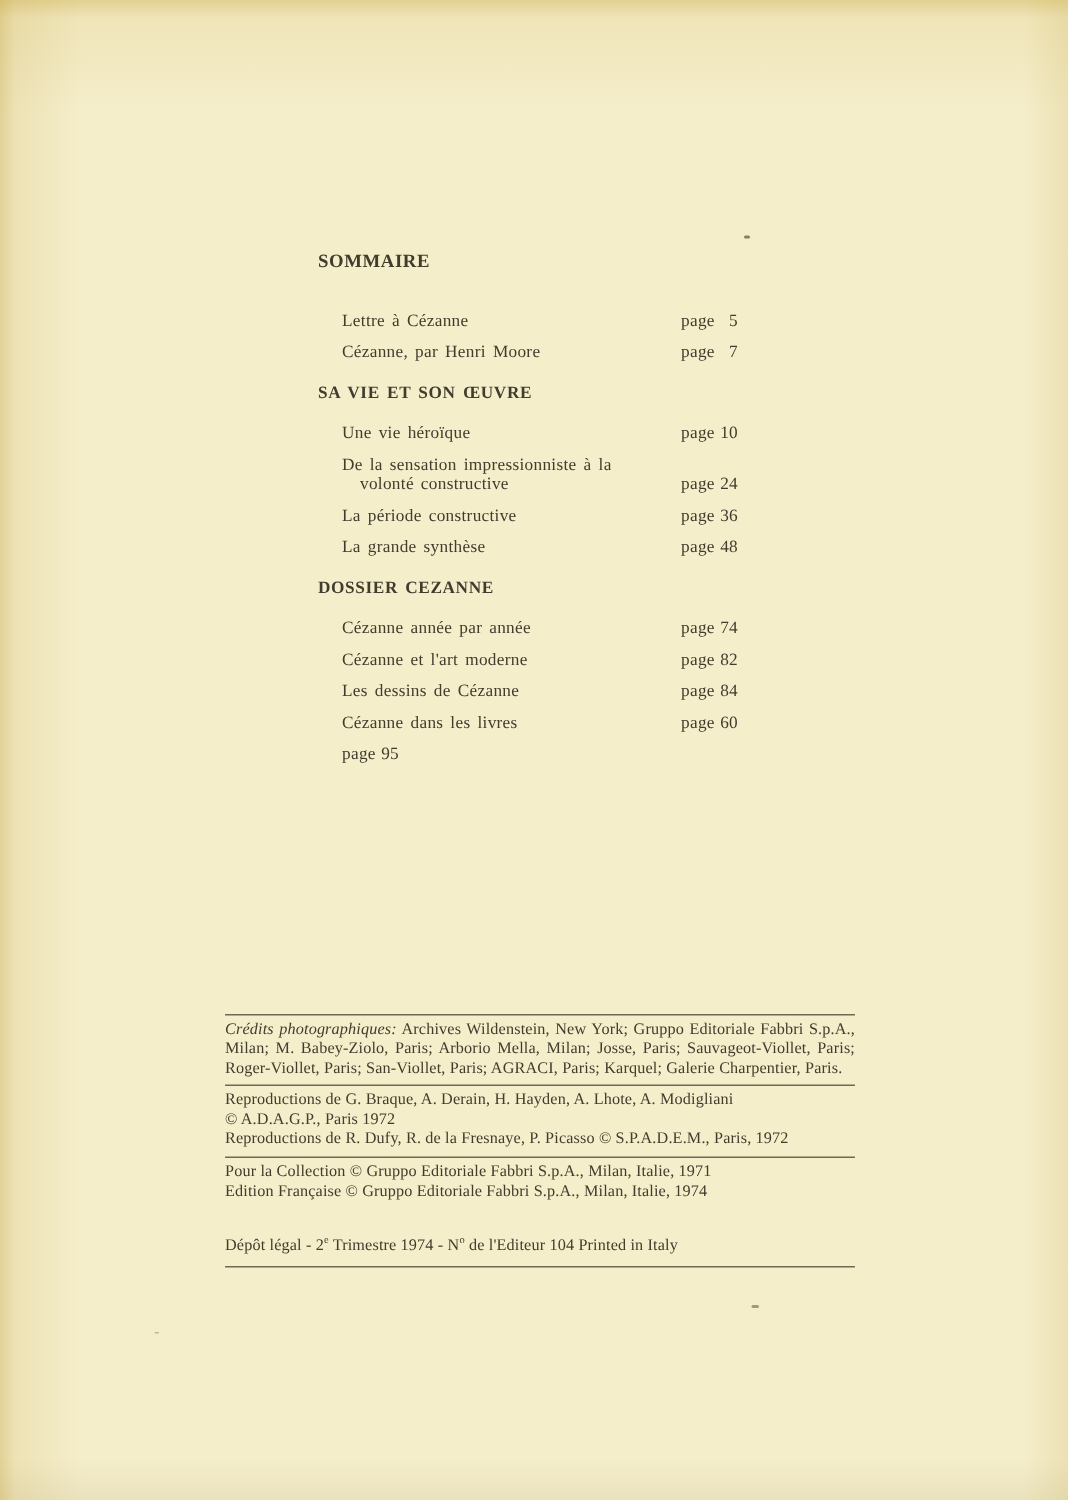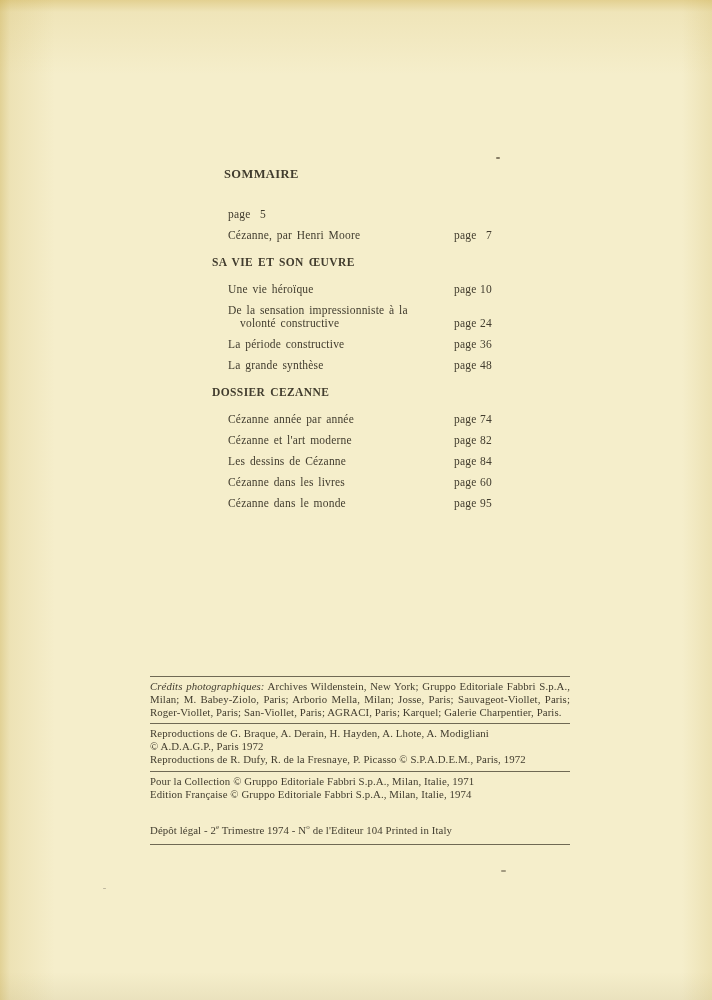--- a/index.html
+++ b/index.html
@@ -41,21 +41,21 @@
     z-index:1;
     font-size:11.5px;
     line-height:13px;
     letter-spacing:0.2px;
     word-spacing:0.14em;
   }
   .toc-title{
     font-weight:bold;
     font-size:12.5px;
     letter-spacing:0.4px;
-    margin:0 0 27px 12px;
+    margin:0 0 27px 0;
   }
   .toc-heading{
     font-weight:bold;
     font-size:11.5px;
     letter-spacing:0.4px;
     margin:14px 0 14px 0;
   }
   .toc-row{
     display:flex;
     align-items:flex-end;
@@ -110,20 +110,21 @@
 </style>
 </head>
 <body>
 
 <div class="page">
 
   <div class="toc">
     <div class="toc-title">SOMMAIRE</div>
 
     <div class="toc-row">
+      <div class="toc-entry-title">Lettre à Cézanne</div>
       <div class="page-cell">
         <span>page</span>
         <span>5</span>
       </div>
     </div>
     <div class="toc-row">
       <div class="toc-entry-title">Cézanne, par Henri Moore</div>
       <div class="page-cell">
         <span>page</span>
         <span>7</span>
@@ -188,21 +189,20 @@
       </div>
     </div>
     <div class="toc-row">
       <div class="toc-entry-title">Cézanne dans les livres</div>
       <div class="page-cell">
         <span>page</span>
         <span>60</span>
       </div>
     </div>
     <div class="toc-row">
-      <div class="toc-entry-title">Cézanne dans le monde</div>
       <div class="page-cell">
         <span>page</span>
         <span>95</span>
       </div>
     </div>
   </div>
 
   <div class="colophon">
     <div class="rule r1"></div>
 

